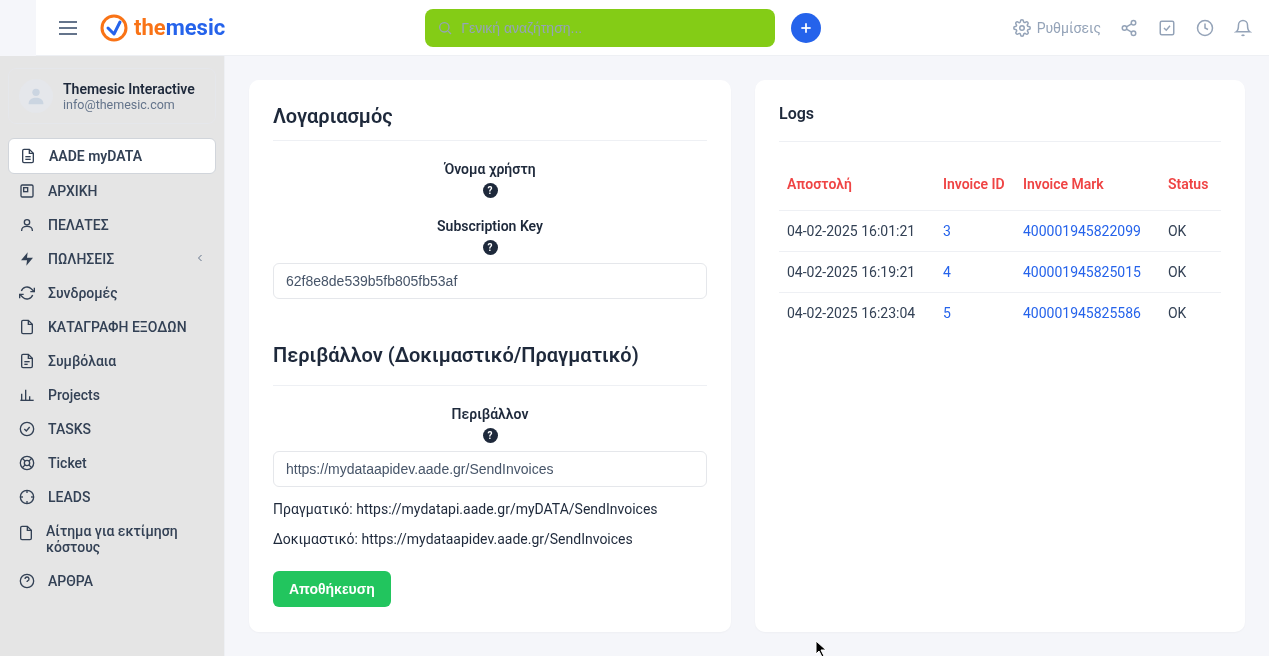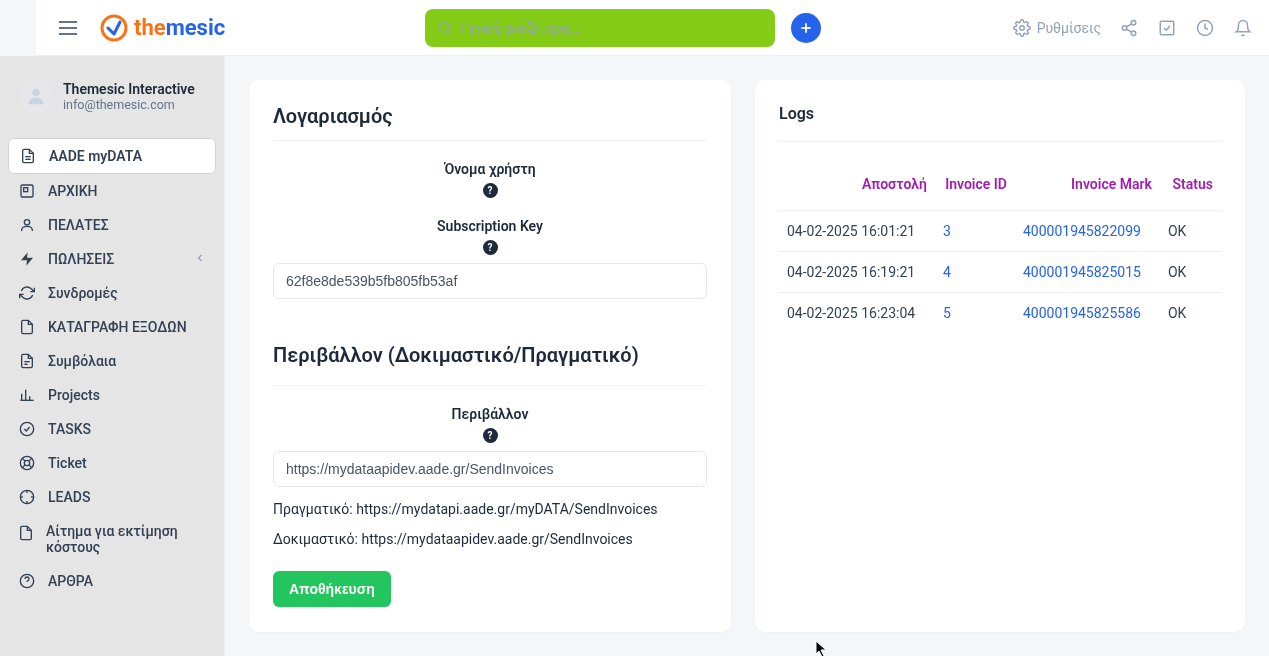--- a/index.html
+++ b/index.html
@@ -176,21 +176,21 @@
   .logs-title {
     font-size:16px; font-weight:600; color:#1e293b;
     padding-bottom: 18px;
     border-bottom:1px solid #eef0f4;
   }
   table.logs {
     width:100%; border-collapse:collapse; margin-top:24px;
     font-size:14px;
   }
   table.logs th {
-    text-align:right; font-weight:600; color:#a21caf;
+    text-align:left; font-weight:600; color:#ef4444;
     padding:10px 8px 18px 8px;
     vertical-align:top;
   }
   table.logs td {
     padding:12px 8px;
     border-top:1px solid #eef0f4;
     vertical-align:top;
     color:#334155;
   }
   .link-blue { color:#2563eb; cursor:pointer; }

